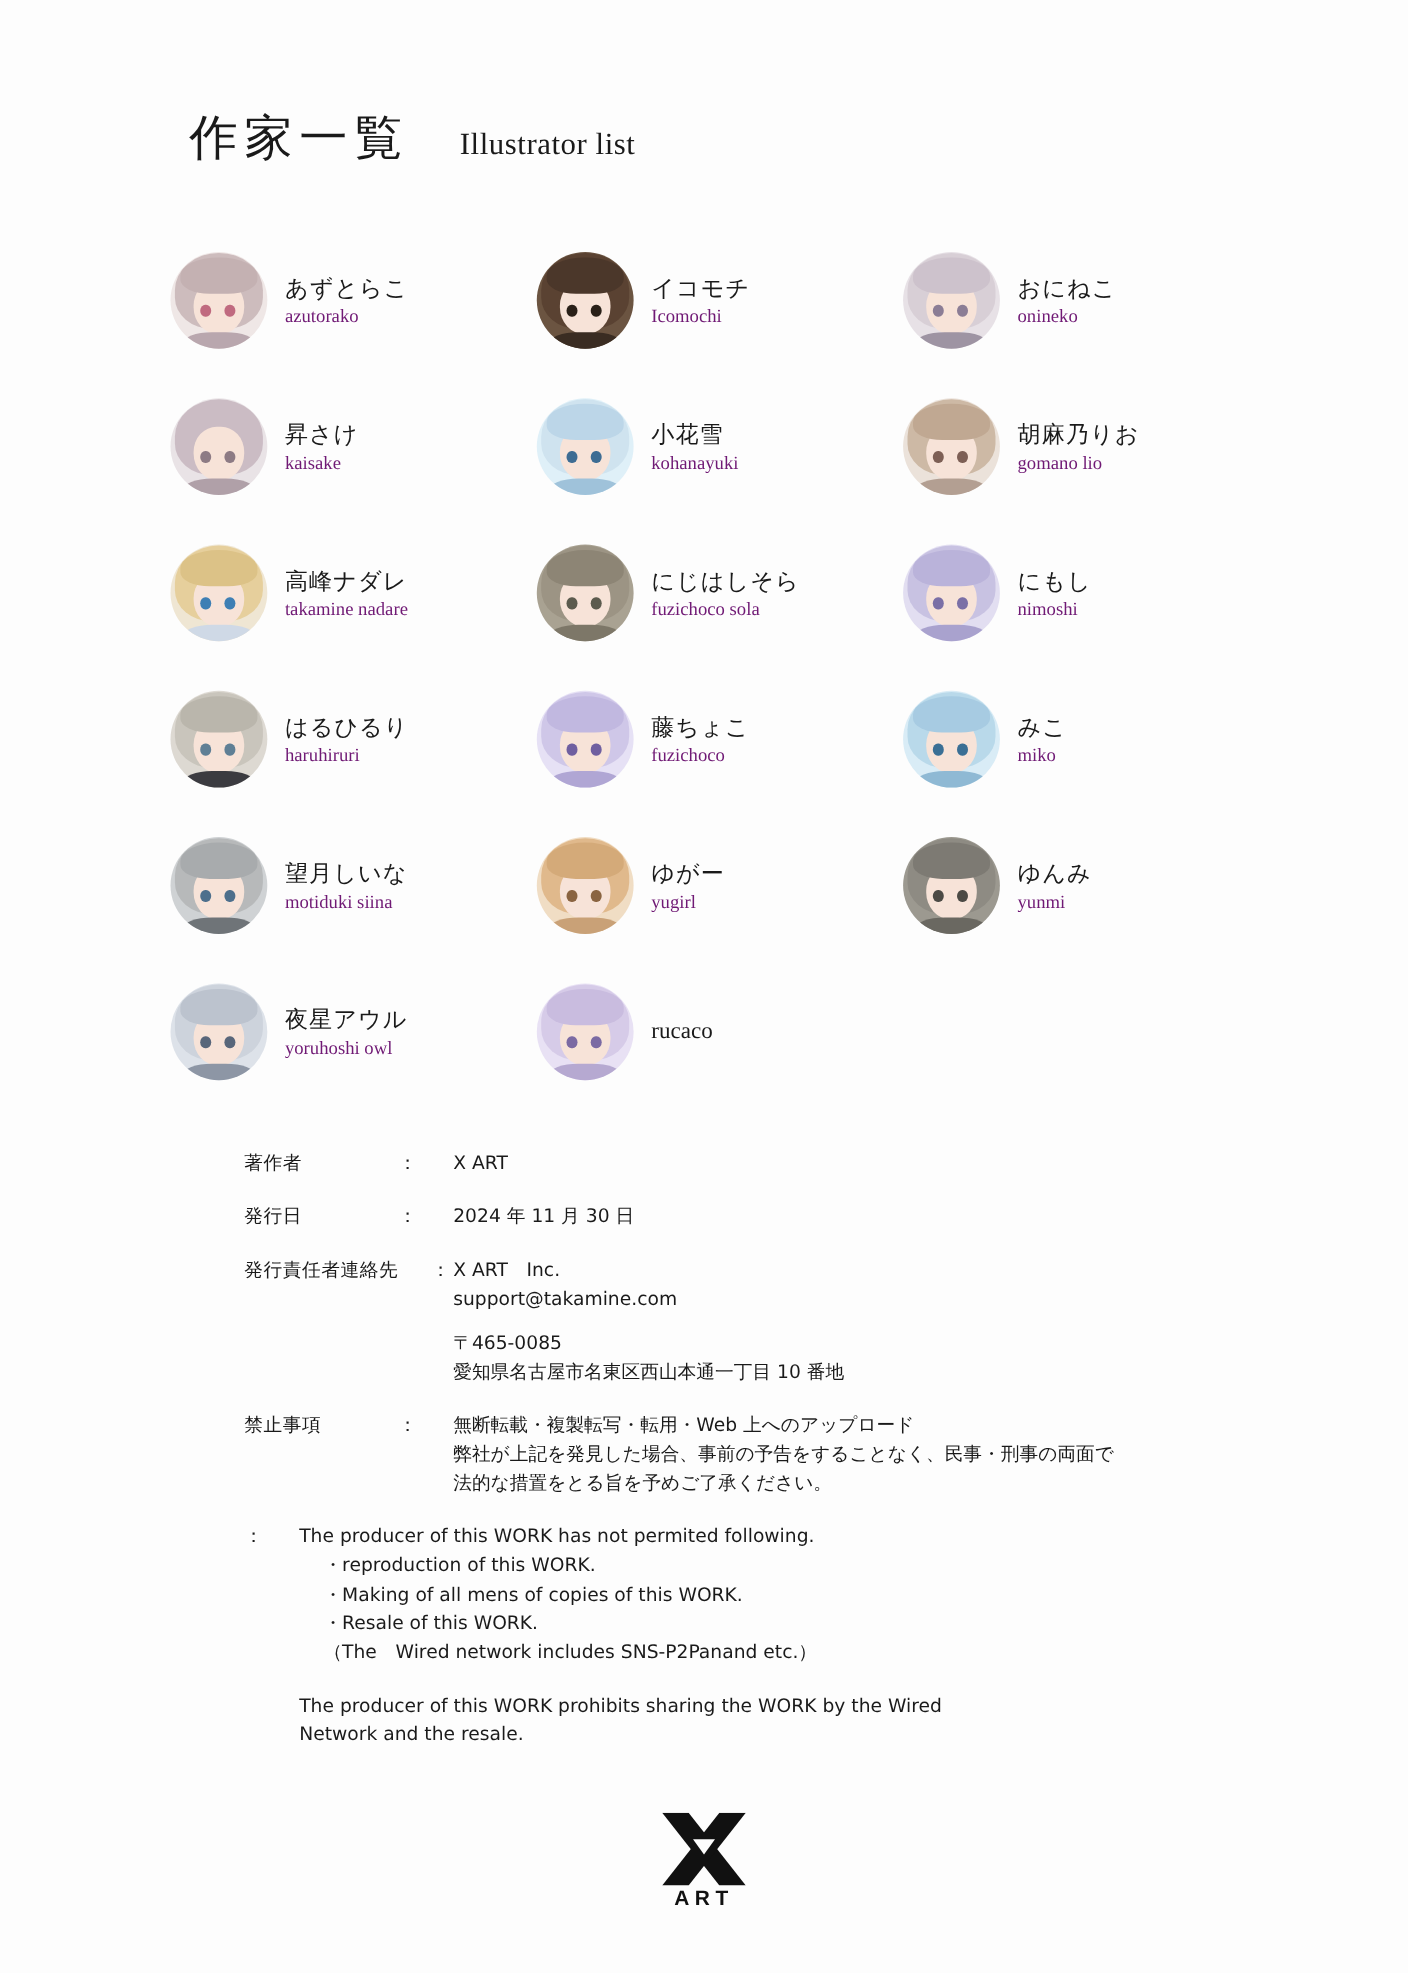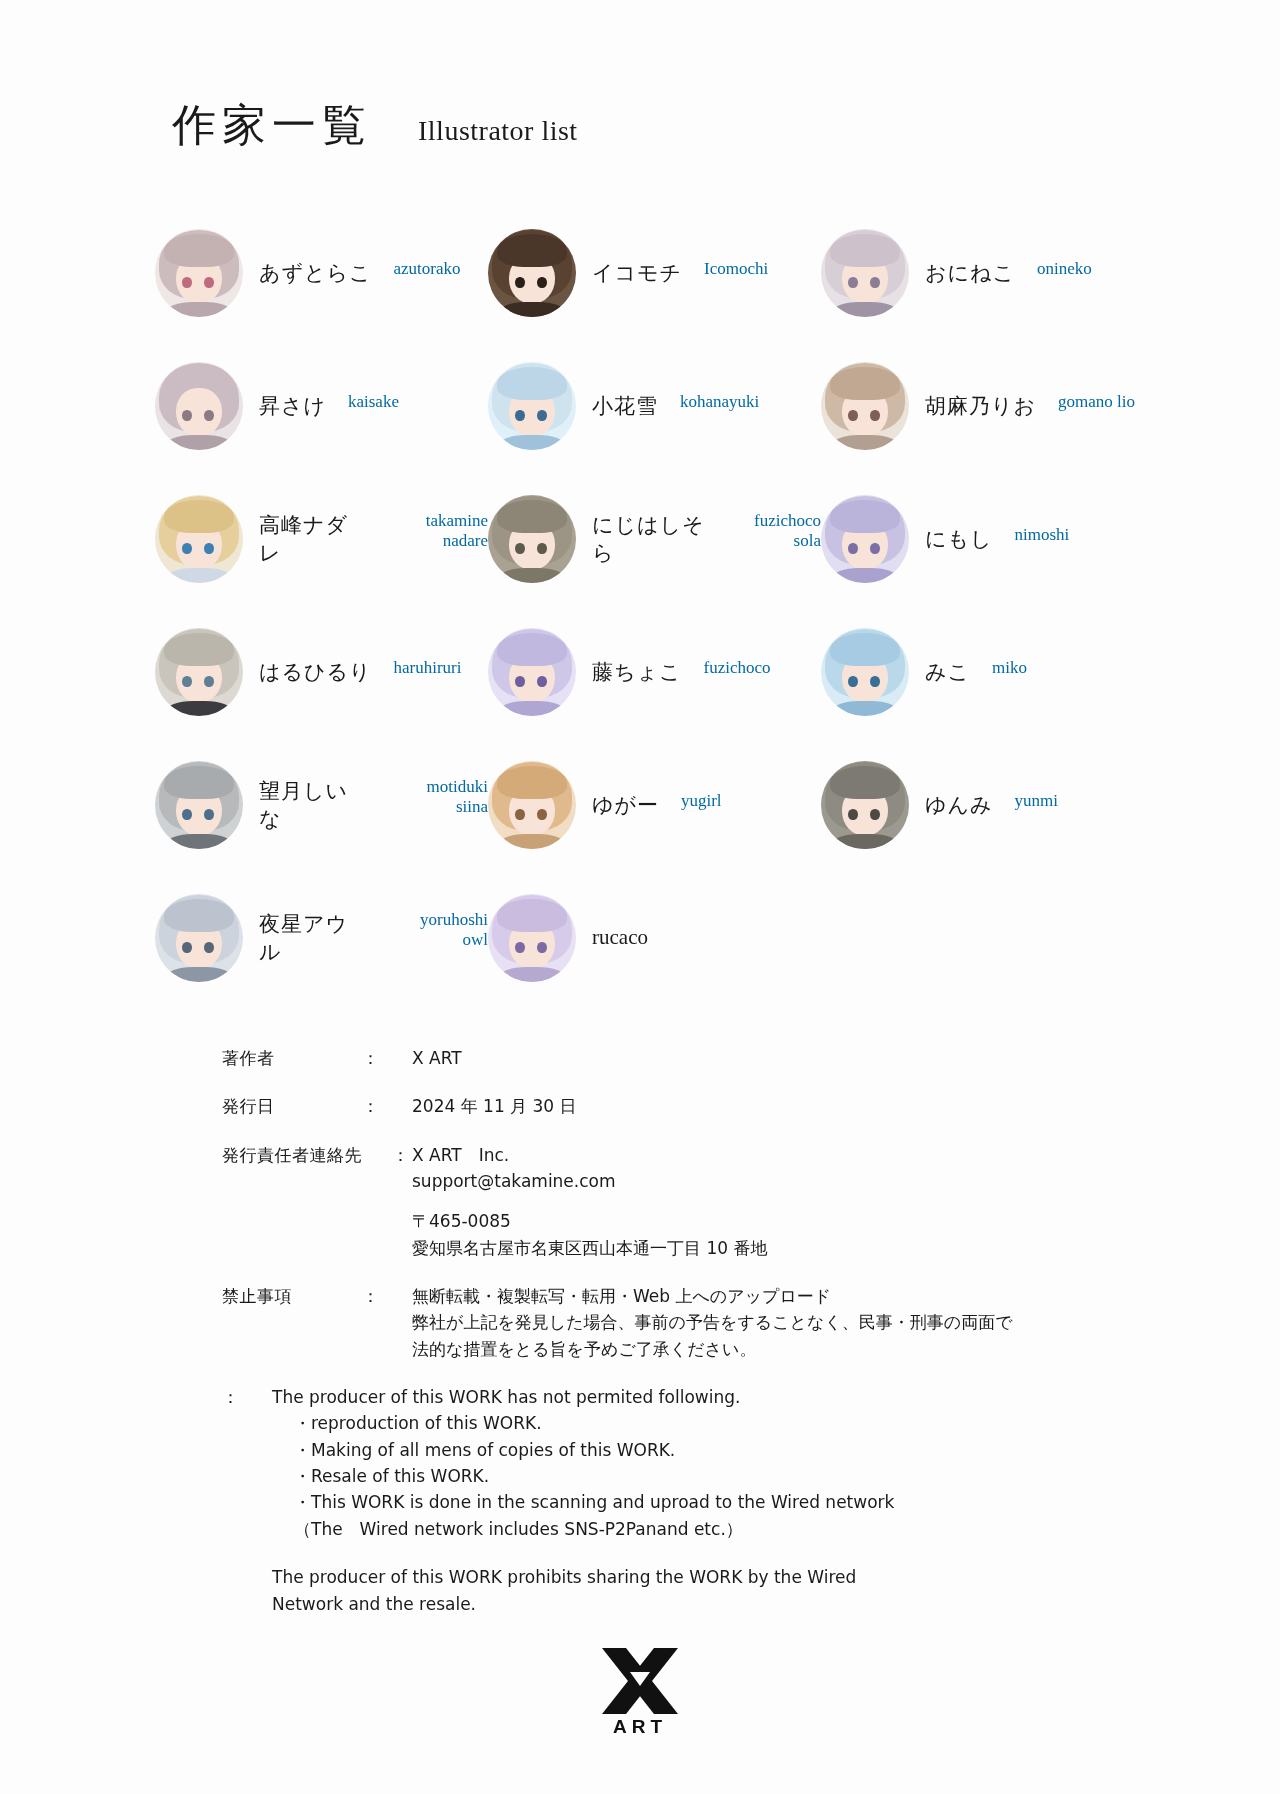--- a/index.html
+++ b/index.html
@@ -103,34 +103,33 @@
   .avatar .eyeL { left: 31%; }
   .avatar .eyeR { left: 56%; }
   .avatar .body {
     position: absolute;
     left: 12%; top: 84%;
     width: 76%; height: 30%;
     border-radius: 40% 40% 0 0;
   }
   .names {
     display: flex;
-    flex-direction: row;
-    gap: 22px;
+    flex-direction: column;
+    gap: 2px;
   }
   .name-ja {
     font-family: "DejaVu Serif", serif;
     font-size: 21px;
     letter-spacing: 1px;
     color: #1a1a1a;
   }
   .name-en {
     font-family: "Liberation Serif", serif;
     font-size: 17px;
-    color: #0369a1;
-    text-align: right;
+    color: #701a75;
   }
   .name-en-only {
     font-family: "Liberation Serif", serif;
     font-size: 21px;
     color: #1a1a1a;
   }
 
   
   .colophon {
     position: absolute;
@@ -528,21 +527,20 @@
     </div>
 
     <div class="row">
       <div class="colon">：</div>
       <div class="value">
         <span class="line">The producer of this WORK has not permited following.</span>
         <ul class="indent-list" id="warning-items">
             <li>・reproduction of this WORK.</li>
             <li>・Making of all mens of copies of this WORK.</li>
             <li>・Resale of this WORK.</li>
-            <li>・This WORK is done in the scanning and uproad to the Wired network</li>
             <li>（The　Wired network includes SNS-P2Panand etc.）</li>
           </ul>
         <div class="para-gap"></div>
         <span class="line">The producer of this WORK prohibits sharing the WORK by the Wired</span>
         <span class="line">Network and the resale.</span>
       </div>
     </div>
 
   </div>
 

